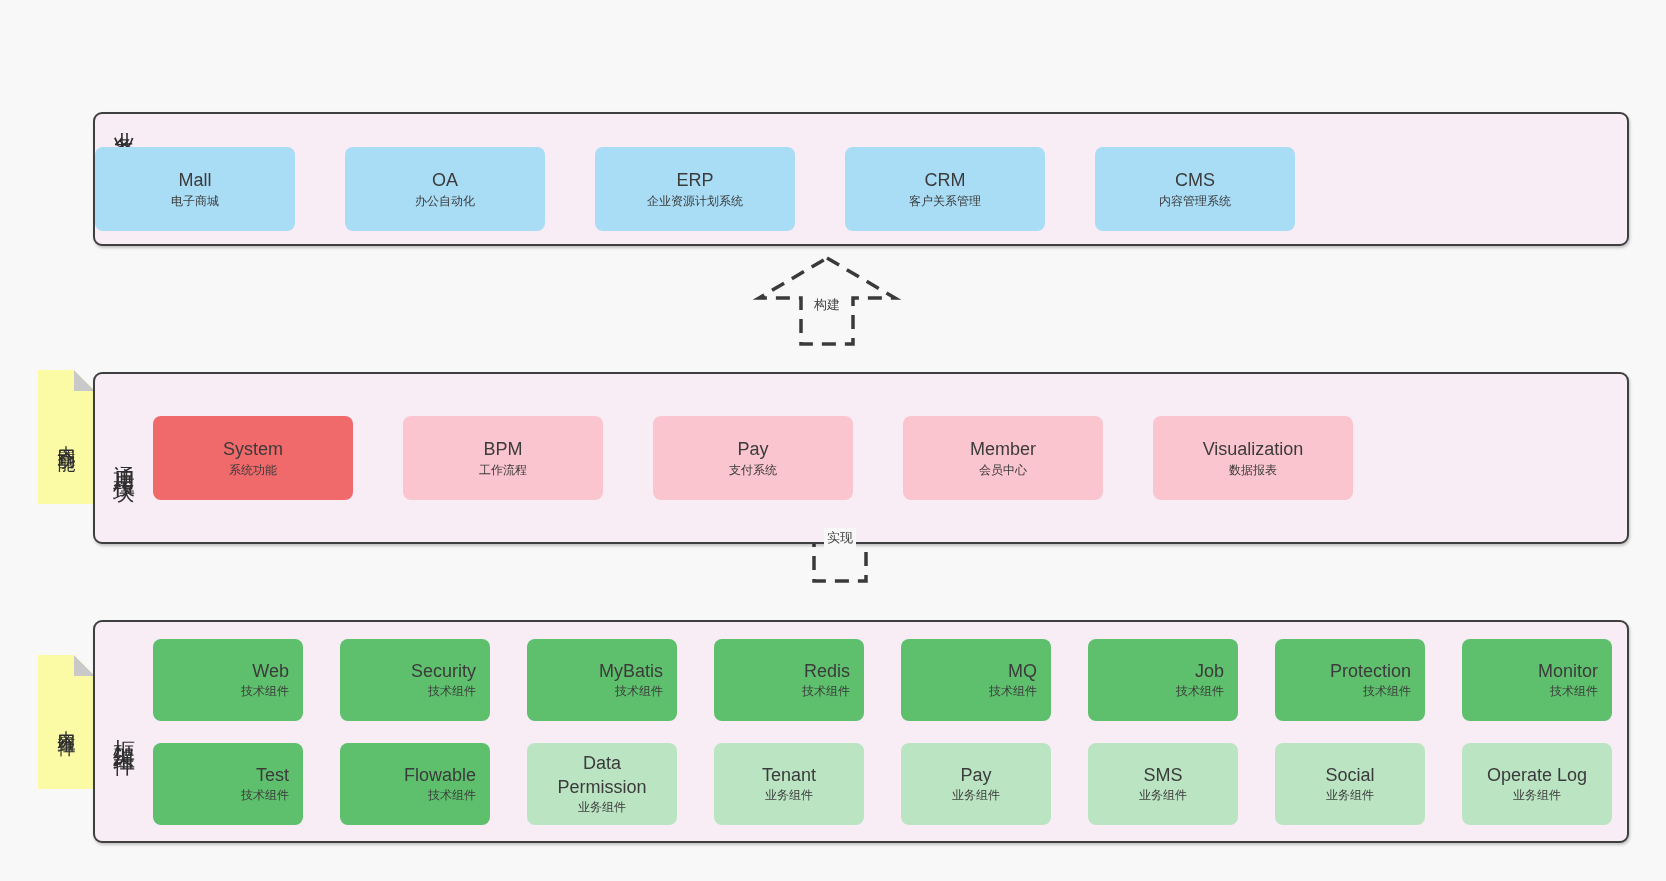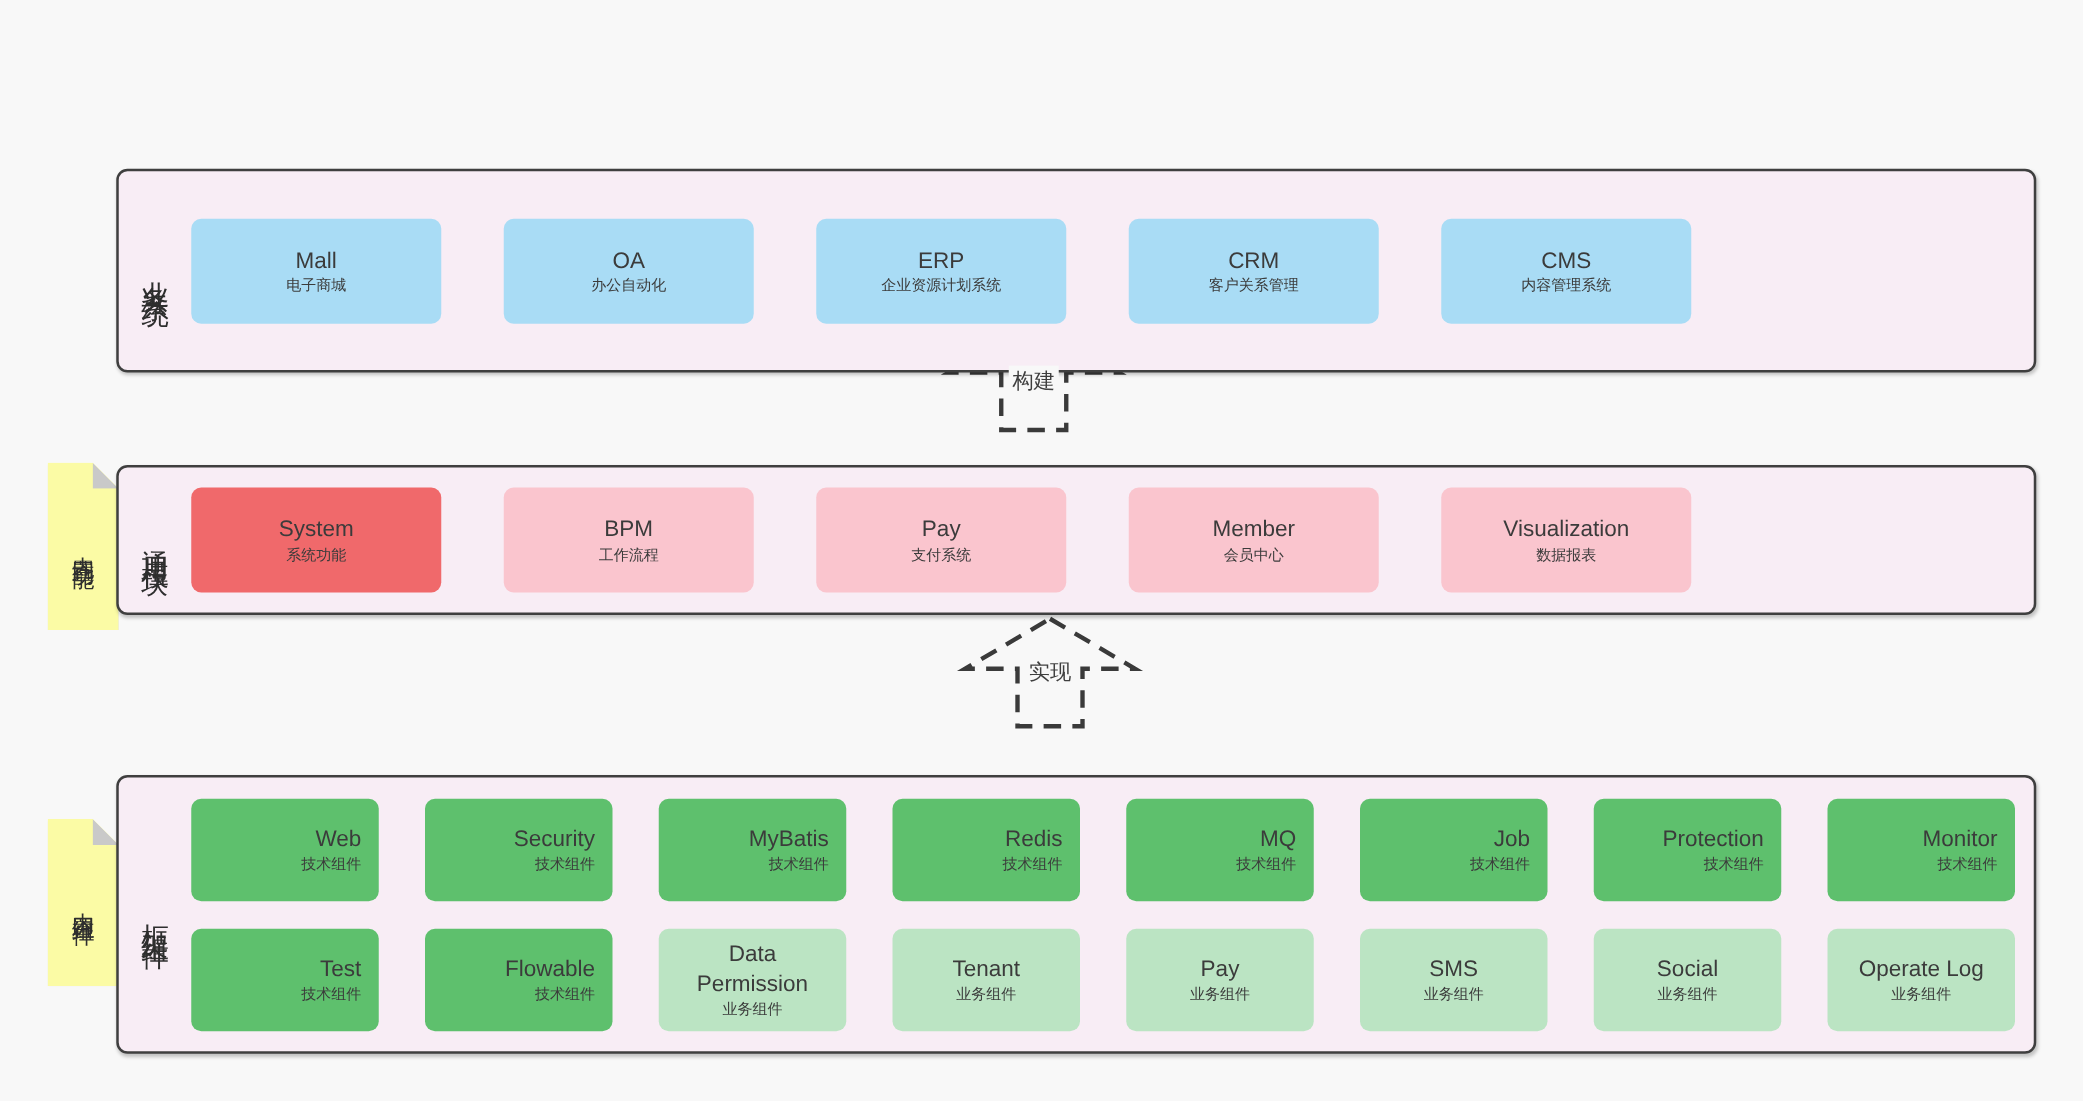--- a/index.html
+++ b/index.html
@@ -16,22 +16,22 @@
     position:absolute;
     left:93px; width:1536px;
     box-sizing:border-box;
     background:#f8edf5;
     border:2px solid #3f3f3f;
     border-radius:9px;
     box-shadow:1px 2px 3px rgba(0,0,0,0.22);
     display:flex;
     z-index:2;
   }
-  .layer-1 { top:135px; height:163px; }
-  .layer-2 { top:372px; height:120px; }
+  .layer-1 { top:112px; height:134px;flex-direction:column; }
+  .layer-2 { top:372px; height:172px; }
   .layer-3 { top:620px; height:223px; }
 
   .side-label-wrap {
     width:58px; flex:none;
     display:flex; align-items:center; justify-content:center;
   }
   .side-label {
     writing-mode:vertical-rl;
     text-orientation:upright;
     font-size:22px;
@@ -103,21 +103,21 @@
   .arrow-2 { left:757px; top:489px; }
   .arrow-path {
     fill:none;
     stroke:#3a3a3a;
     stroke-width:3.5;
     stroke-dasharray:14 9;
   }
   .arrow-label {
     position:absolute;
     z-index:3;
-    font-size:17px;
+    font-size:13px;
     color:#3f3f3f;
     background:#f8f8f8;
     padding:1px 3px;
     transform:translate(-50%,-50%);
     white-space:nowrap;
   }
   .arrow-label-1 { left:827px; top:305px; }
   .arrow-label-2 { left:840px; top:538px; }
 </style>
 </head>

